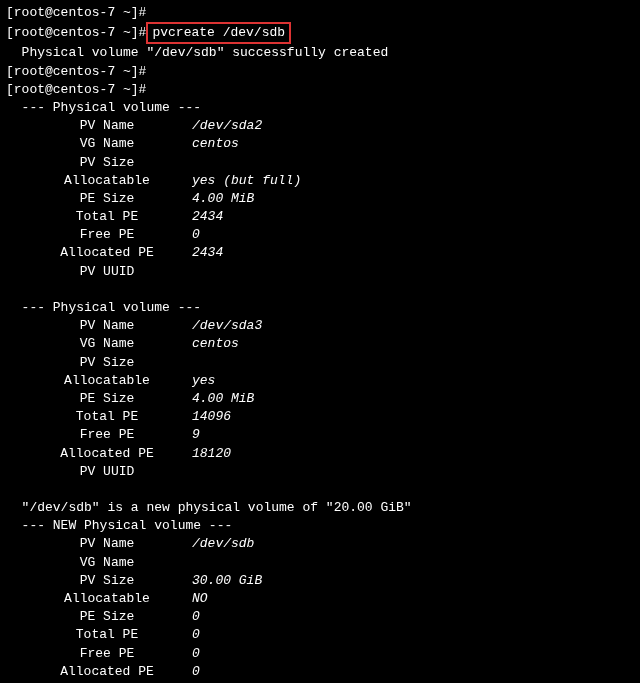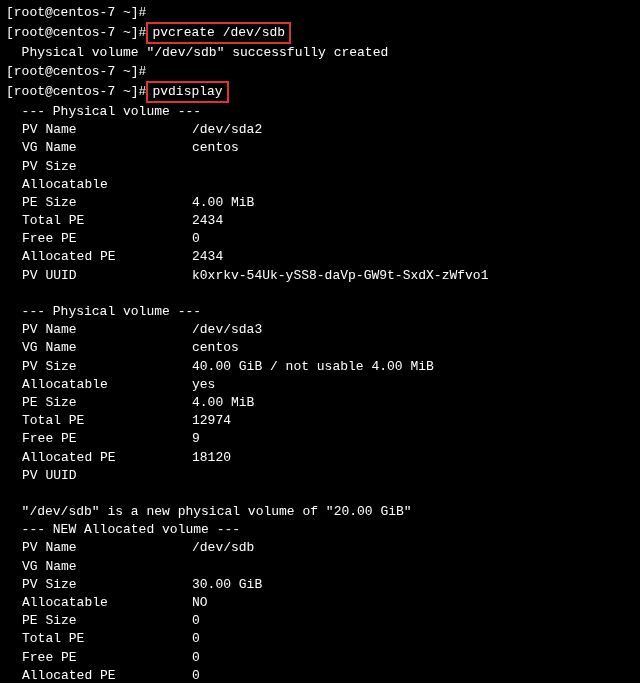--- a/index.html
+++ b/index.html
@@ -20,127 +20,125 @@
     display: inline-block;
     padding: 0 4px;
     margin-left: -4px;
     white-space: pre;
     line-height: 1.4;
   }
   
   .cmdrow { display: flex; align-items: center; }
   .cmdrow .boxed { margin-left: 0; font-family: Liberation Mono, monospace; }
   .pvfield { display: flex; }
-  .pvfield .lbl { width: 170px; white-space: pre; }
-  .pvfield .val { white-space: pre; }
+  .pvfield .lbl { width: 170px; white-space: pre; text-align: center; }
+  .pvfield .val { white-space: pre; font-style: italic; }
   .indent { padding-left: 16px; }
 </style>
 </head>
 <body>
 
 <div class="line"><span>[root@centos-7 ~]#</span></div>
 
 <div class="cmdrow">
   <span class="prompt">[root@centos-7 ~]#</span>
   <span> </span>
   <span class="boxed">pvcreate /dev/sdb</span>
 </div>
 <div class="line">  Physical volume "/dev/sdb" successfully created</div>
 
 <div class="line"><span>[root@centos-7 ~]#</span></div>
 
 <div class="cmdrow">
   <span class="prompt">[root@centos-7 ~]#</span>
   <span> </span>
-  <span class="boxed">pvdisplay</span>
 </div>
 
 <div class="line">  --- Physical volume ---</div>
 <div class="indent">
   <div class="pvfield">
       <span class="lbl">PV Name</span>
       <span class="val">/dev/sda2</span>
     </div>
   <div class="pvfield">
       <span class="lbl">VG Name</span>
       <span class="val">centos</span>
     </div>
   <div class="pvfield">
       <span class="lbl">PV Size</span>
     </div>
   <div class="pvfield">
       <span class="lbl">Allocatable</span>
+      <span class="val">yes (but full)</span>
     </div>
   <div class="pvfield">
       <span class="lbl">PE Size</span>
       <span class="val">4.00 MiB</span>
     </div>
   <div class="pvfield">
       <span class="lbl">Total PE</span>
       <span class="val">2434</span>
     </div>
   <div class="pvfield">
       <span class="lbl">Free PE</span>
       <span class="val">0</span>
     </div>
   <div class="pvfield">
       <span class="lbl">Allocated PE</span>
       <span class="val">2434</span>
     </div>
   <div class="pvfield">
       <span class="lbl">PV UUID</span>
-      <span class="val">k0xrkv-54Uk-ySS8-daVp-GW9t-SxdX-zWfvo1</span>
     </div>
 </div>
 
 <div class="line">&nbsp;</div>
 
 <div class="line">  --- Physical volume ---</div>
 <div class="indent">
   <div class="pvfield">
       <span class="lbl">PV Name</span>
       <span class="val">/dev/sda3</span>
     </div>
   <div class="pvfield">
       <span class="lbl">VG Name</span>
       <span class="val">centos</span>
     </div>
   <div class="pvfield">
       <span class="lbl">PV Size</span>
-      <span class="val">40.00 GiB / not usable 4.00 MiB</span>
     </div>
   <div class="pvfield">
       <span class="lbl">Allocatable</span>
       <span class="val">yes</span>
     </div>
   <div class="pvfield">
       <span class="lbl">PE Size</span>
       <span class="val">4.00 MiB</span>
     </div>
   <div class="pvfield">
       <span class="lbl">Total PE</span>
-      <span class="val">12974</span>
+      <span class="val">14096</span>
     </div>
   <div class="pvfield">
       <span class="lbl">Free PE</span>
       <span class="val">9</span>
     </div>
   <div class="pvfield">
       <span class="lbl">Allocated PE</span>
       <span class="val">18120</span>
     </div>
   <div class="pvfield">
       <span class="lbl">PV UUID</span>
     </div>
 </div>
 
 <div class="line">&nbsp;</div>
 
 <div class="line">  "/dev/sdb" is a new physical volume of "20.00 GiB"</div>
-<div class="line">  --- NEW Allocated volume ---</div>
+<div class="line">  --- NEW Physical volume ---</div>
 <div class="indent">
   <div class="pvfield">
       <span class="lbl">PV Name</span>
       <span class="val">/dev/sdb</span>
     </div>
   <div class="pvfield">
       <span class="lbl">VG Name</span>
       <span class="val"></span>
     </div>
   <div class="pvfield">

